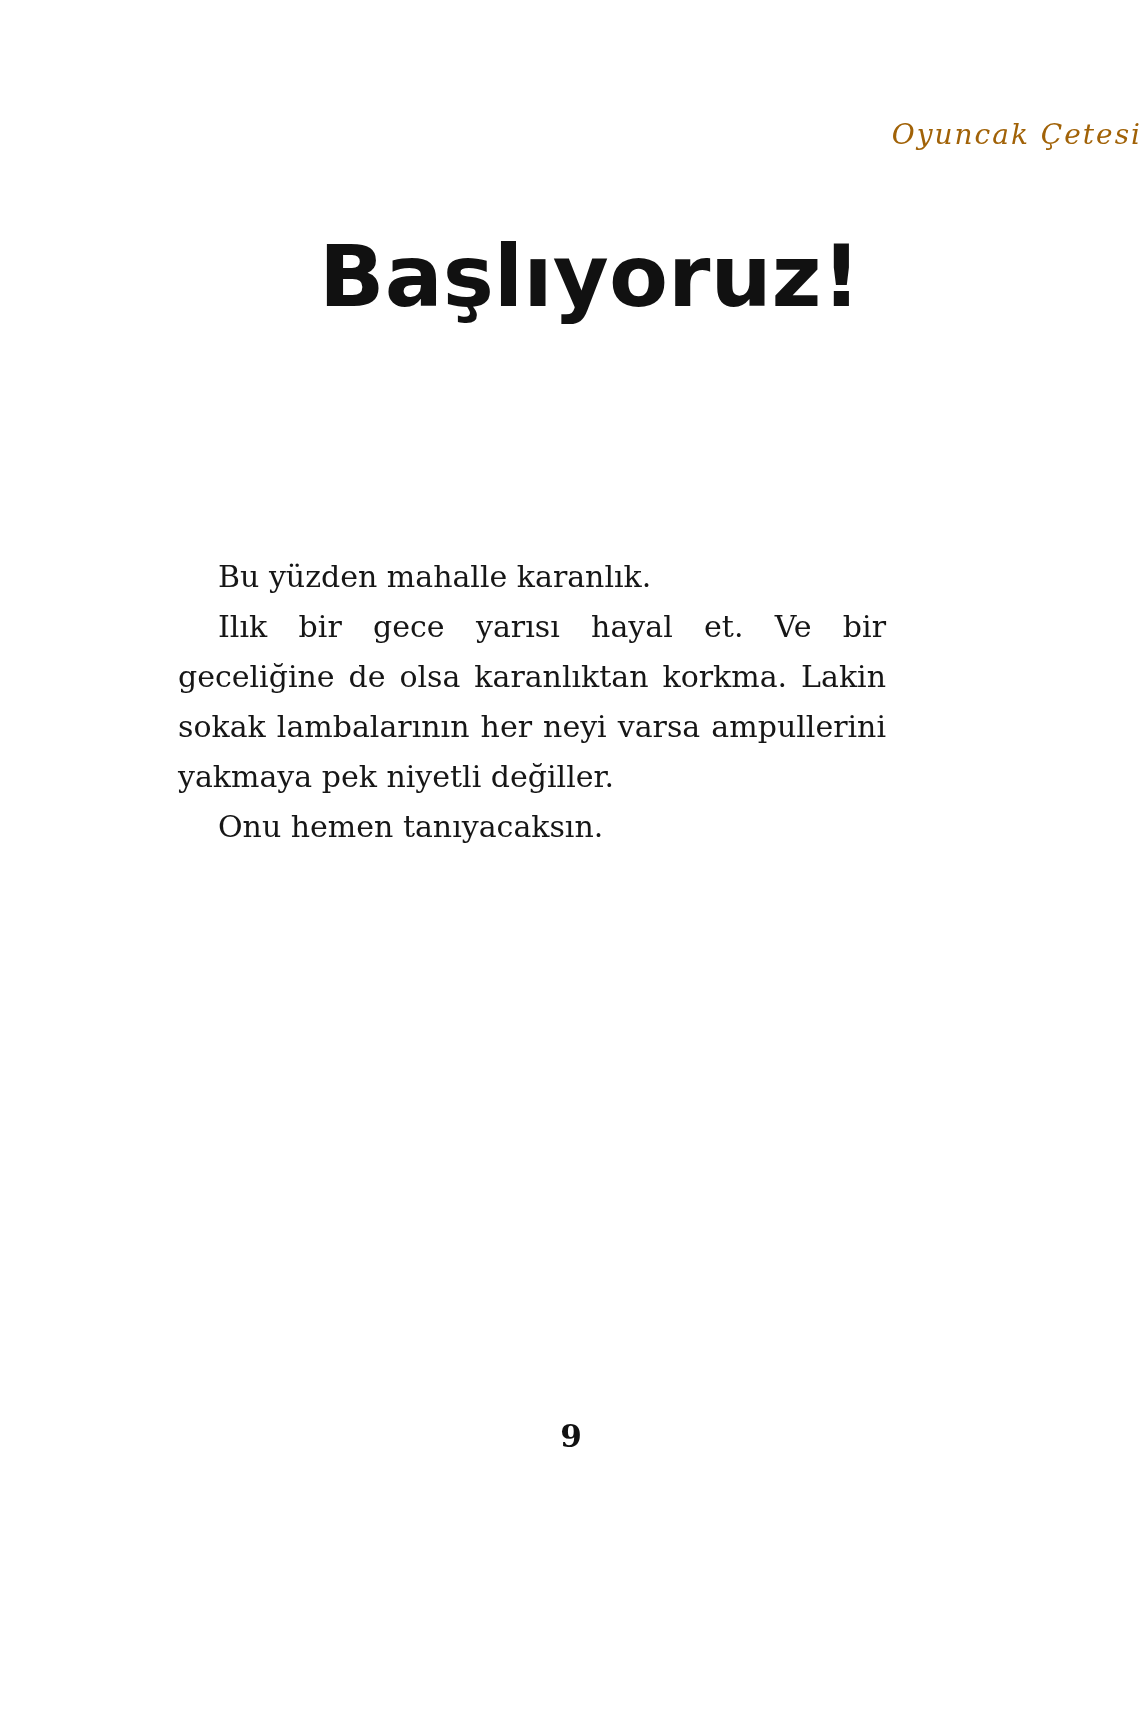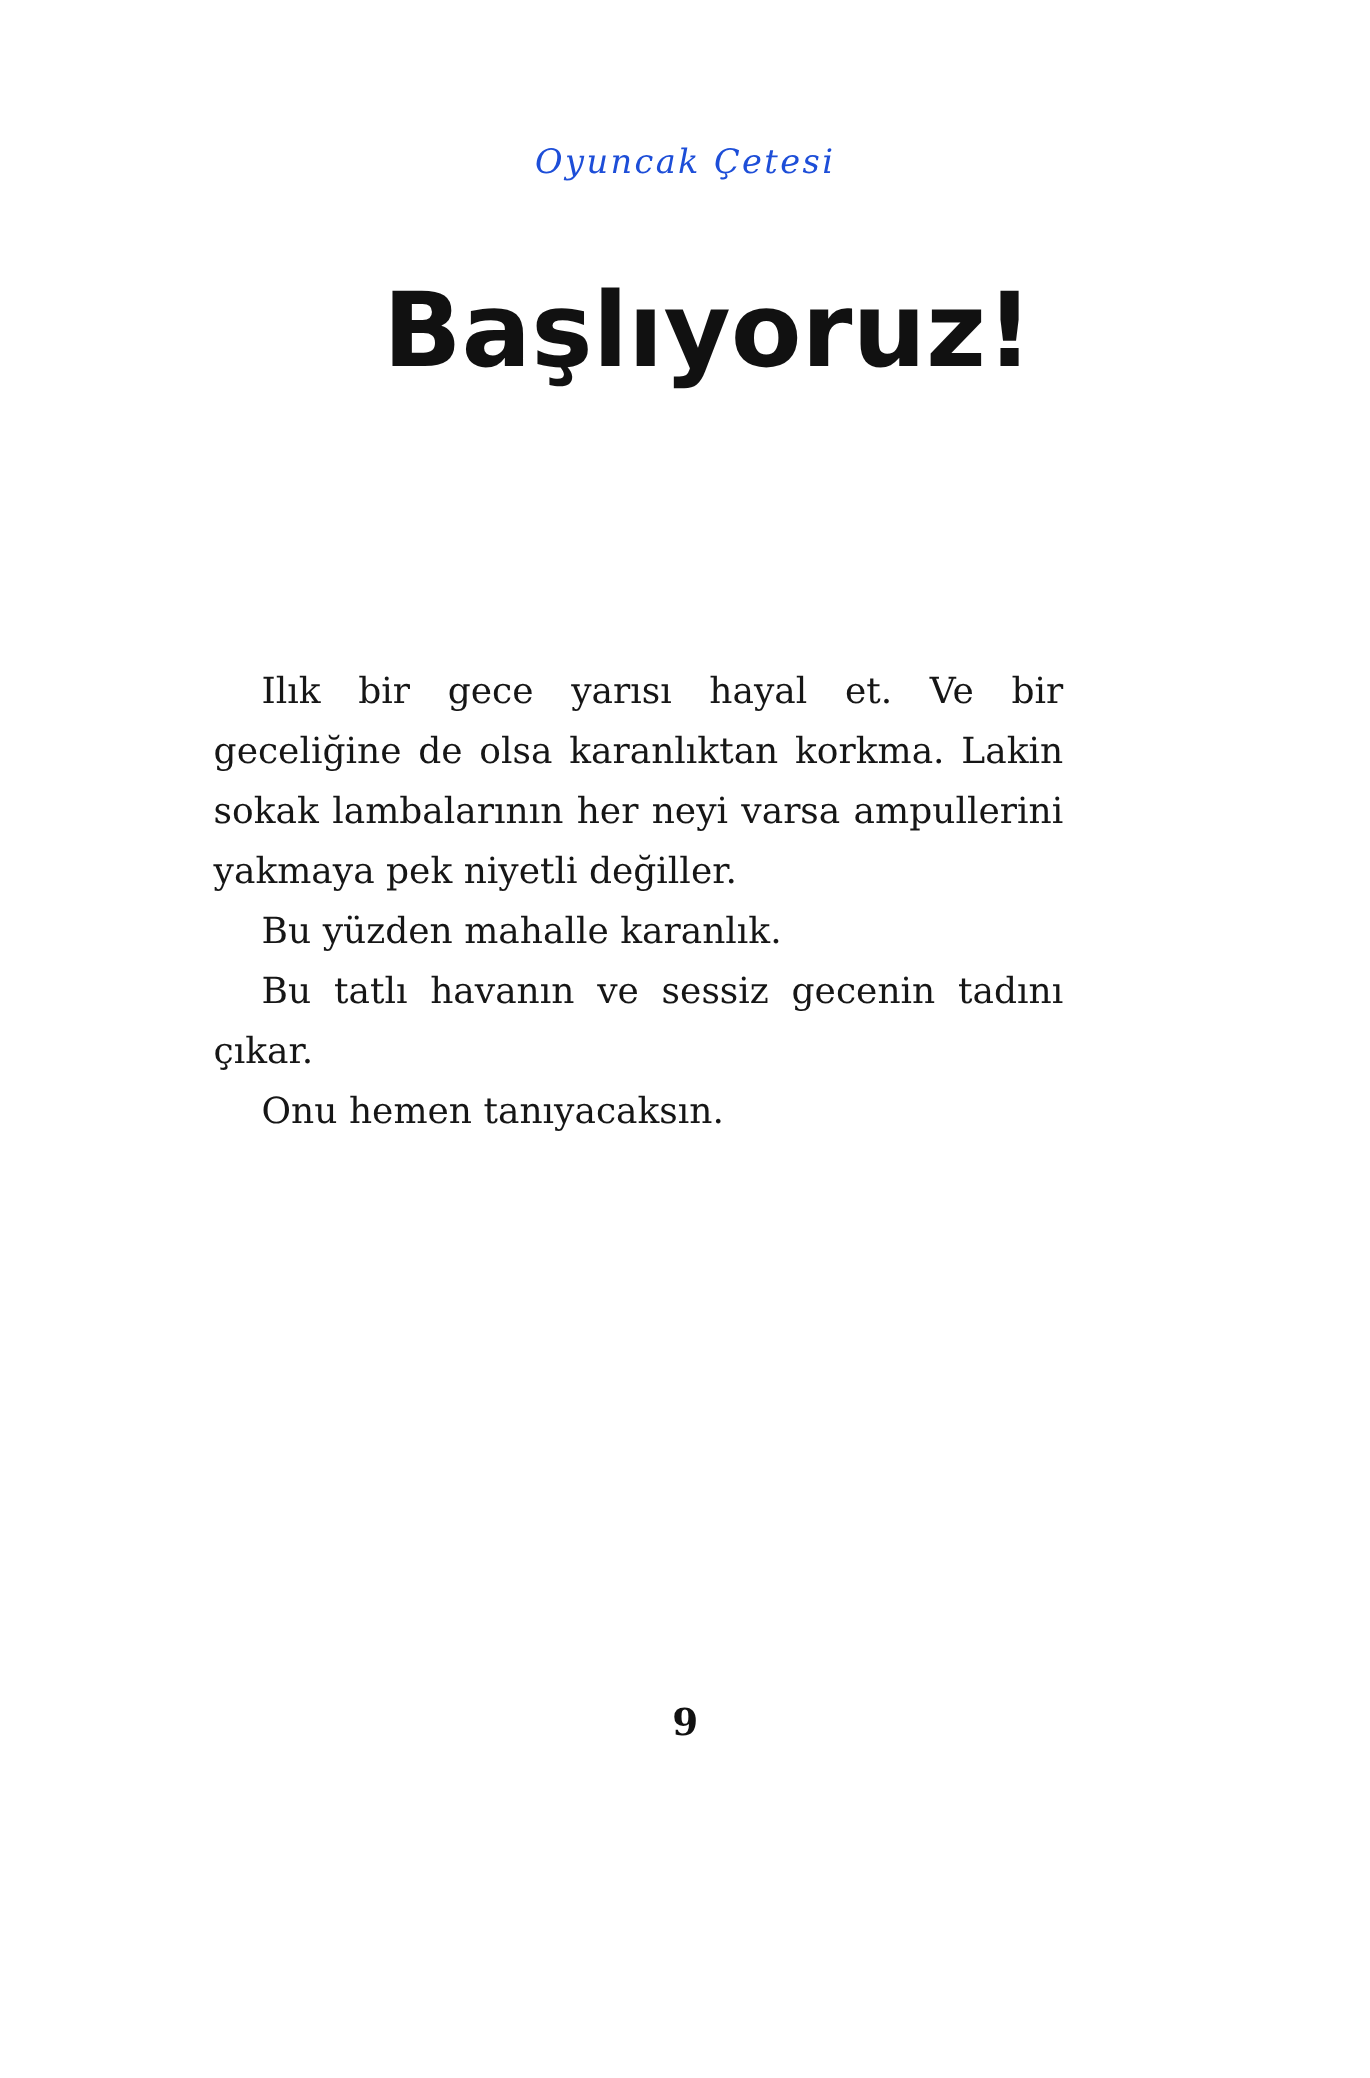--- a/index.html
+++ b/index.html
@@ -15,26 +15,26 @@
   .page {
     position: absolute;
     inset: 0;
     background: #ffffff;
   }
   .running-header {
     position: absolute;
     top: 118px;
     left: 0;
     width: 100%;
-    text-align: center;
+    text-align: right;
     font-family: "DejaVu Serif", serif;
     font-style: italic;
     font-size: 28px;
     letter-spacing: 2px;
-    color: #1d4ed8;
+    color: #a16207;
   }
   .chapter-title {
     position: absolute;
     top: 226px;
     left: 0;
     width: 100%;
     text-align: center;
     font-family: "DejaVu Sans", sans-serif;
     font-weight: 700;
     font-size: 86px;
@@ -71,21 +71,20 @@
 </head>
 <body>
 
 <div class="page">
 
   <div class="running-header">Oyuncak Çetesi</div>
 
   <h1 class="chapter-title">Başlıyoruz!</h1>
 
   <div class="body-text">
+    <p>Bu yüzden mahalle karanlık.</p>
     <p>Ilık bir gece yarısı hayal et. Ve bir geceliğine de olsa karanlıktan korkma. Lakin sokak lambalarının her neyi varsa ampullerini yakmaya pek niyetli değiller.</p>
-    <p>Bu yüzden mahalle karanlık.</p>
-    <p>Bu tatlı havanın ve sessiz gecenin tadını çıkar.</p>
     <p>Onu hemen tanıyacaksın.</p>
   </div>
 
   <div class="page-number">9</div>
 
 </div>
 
 </body></html>

